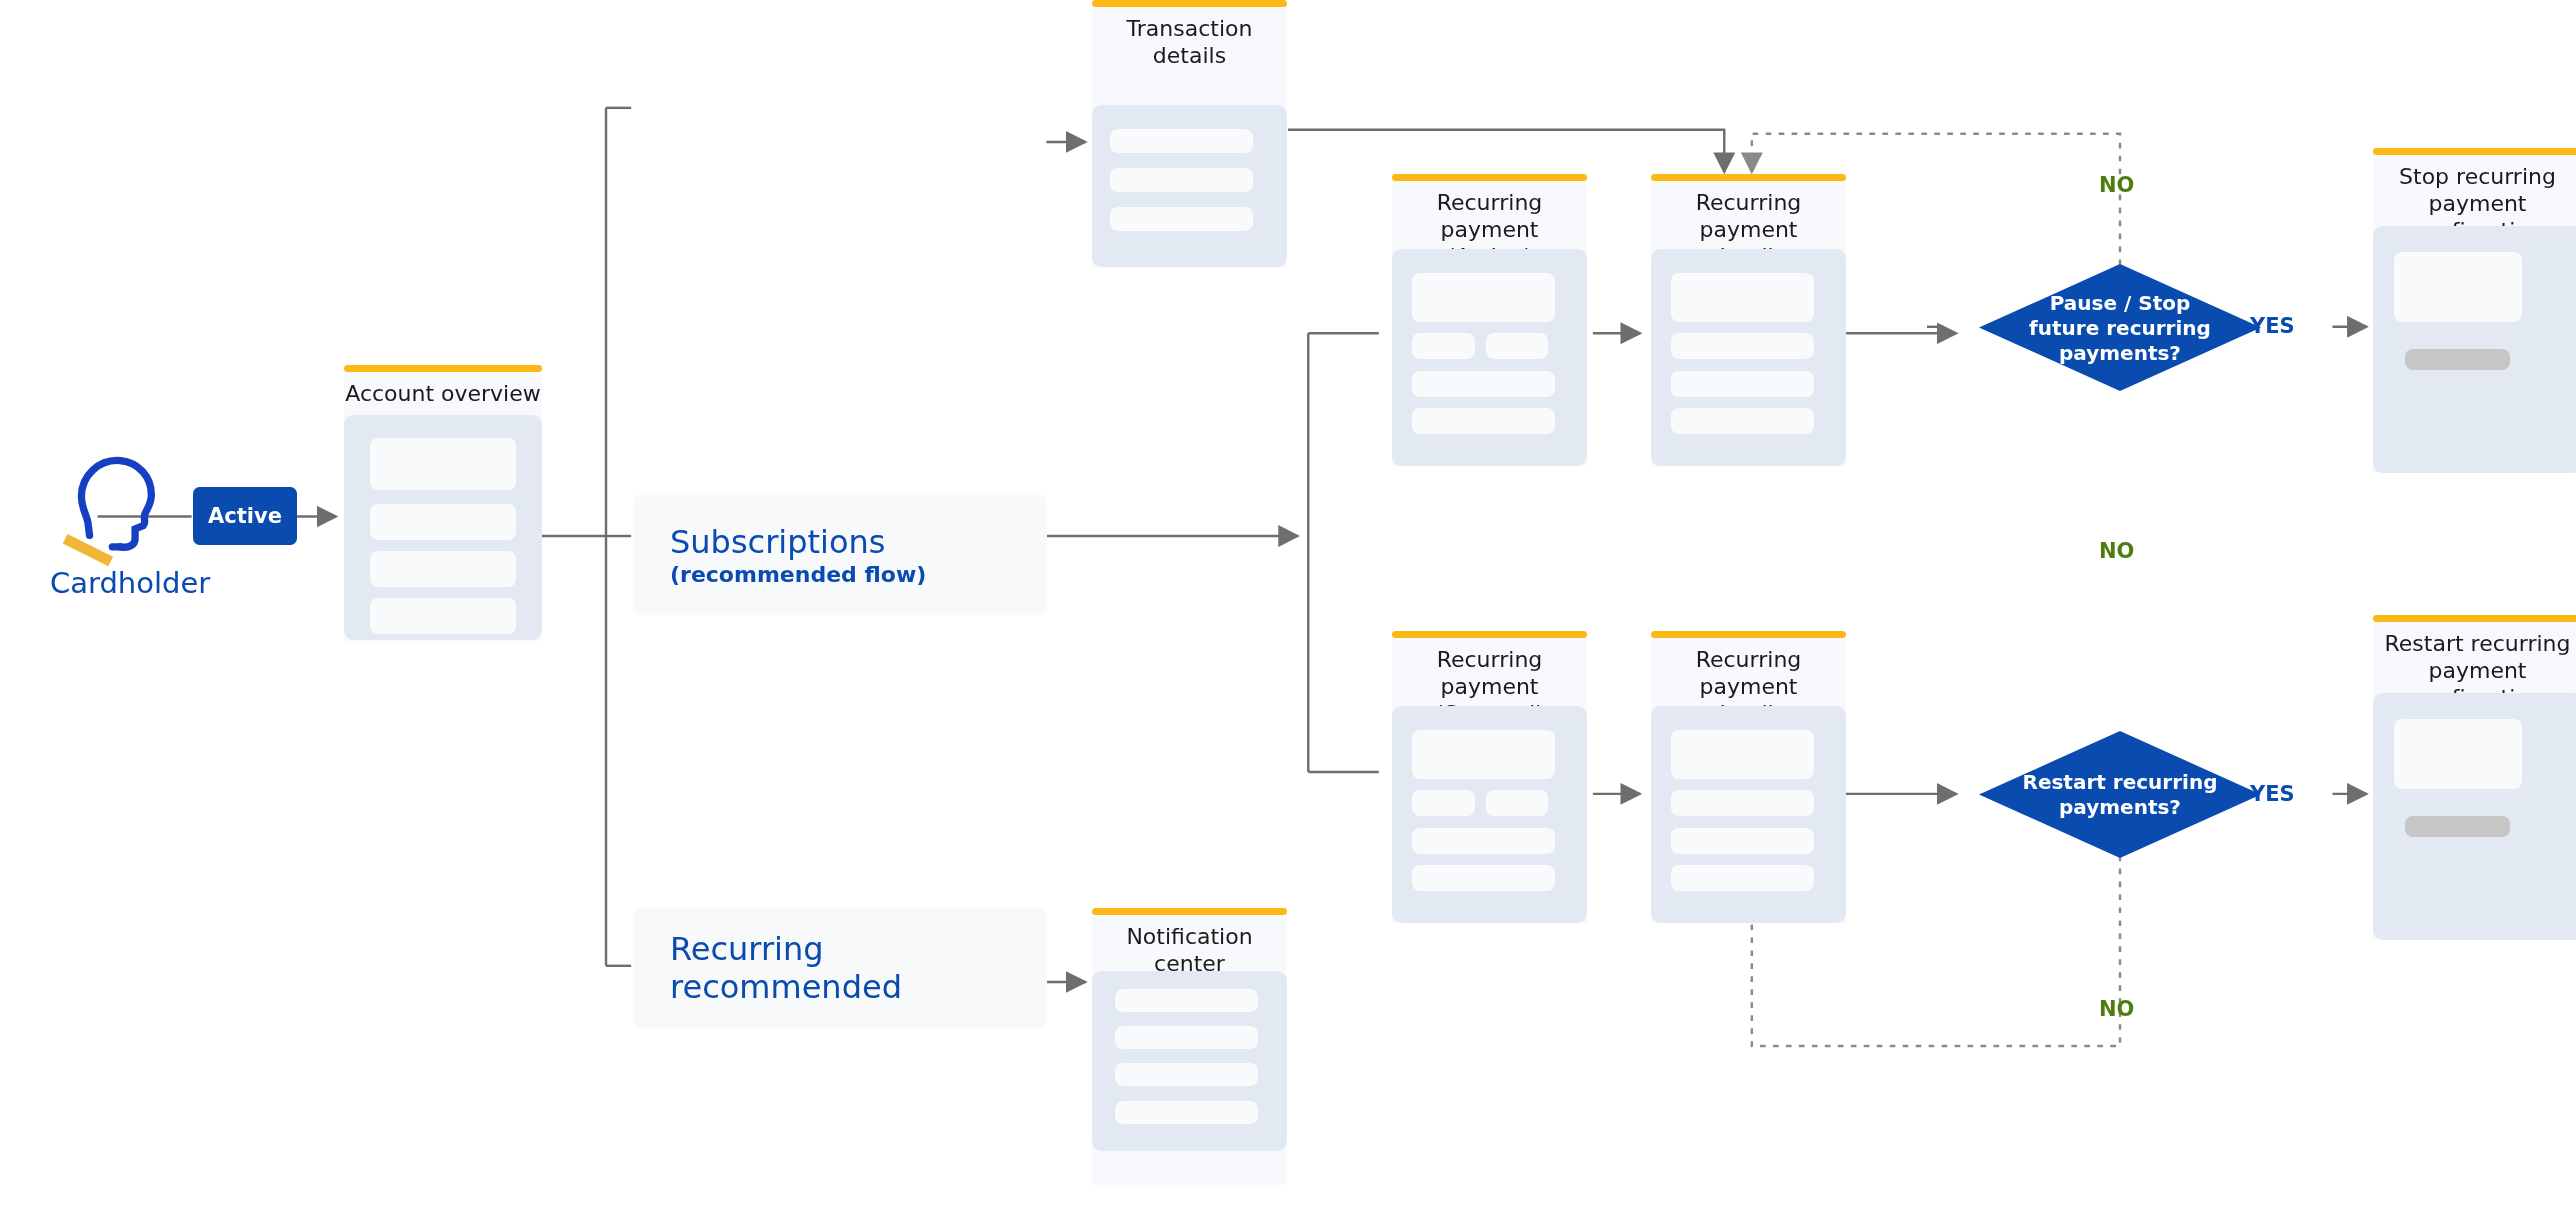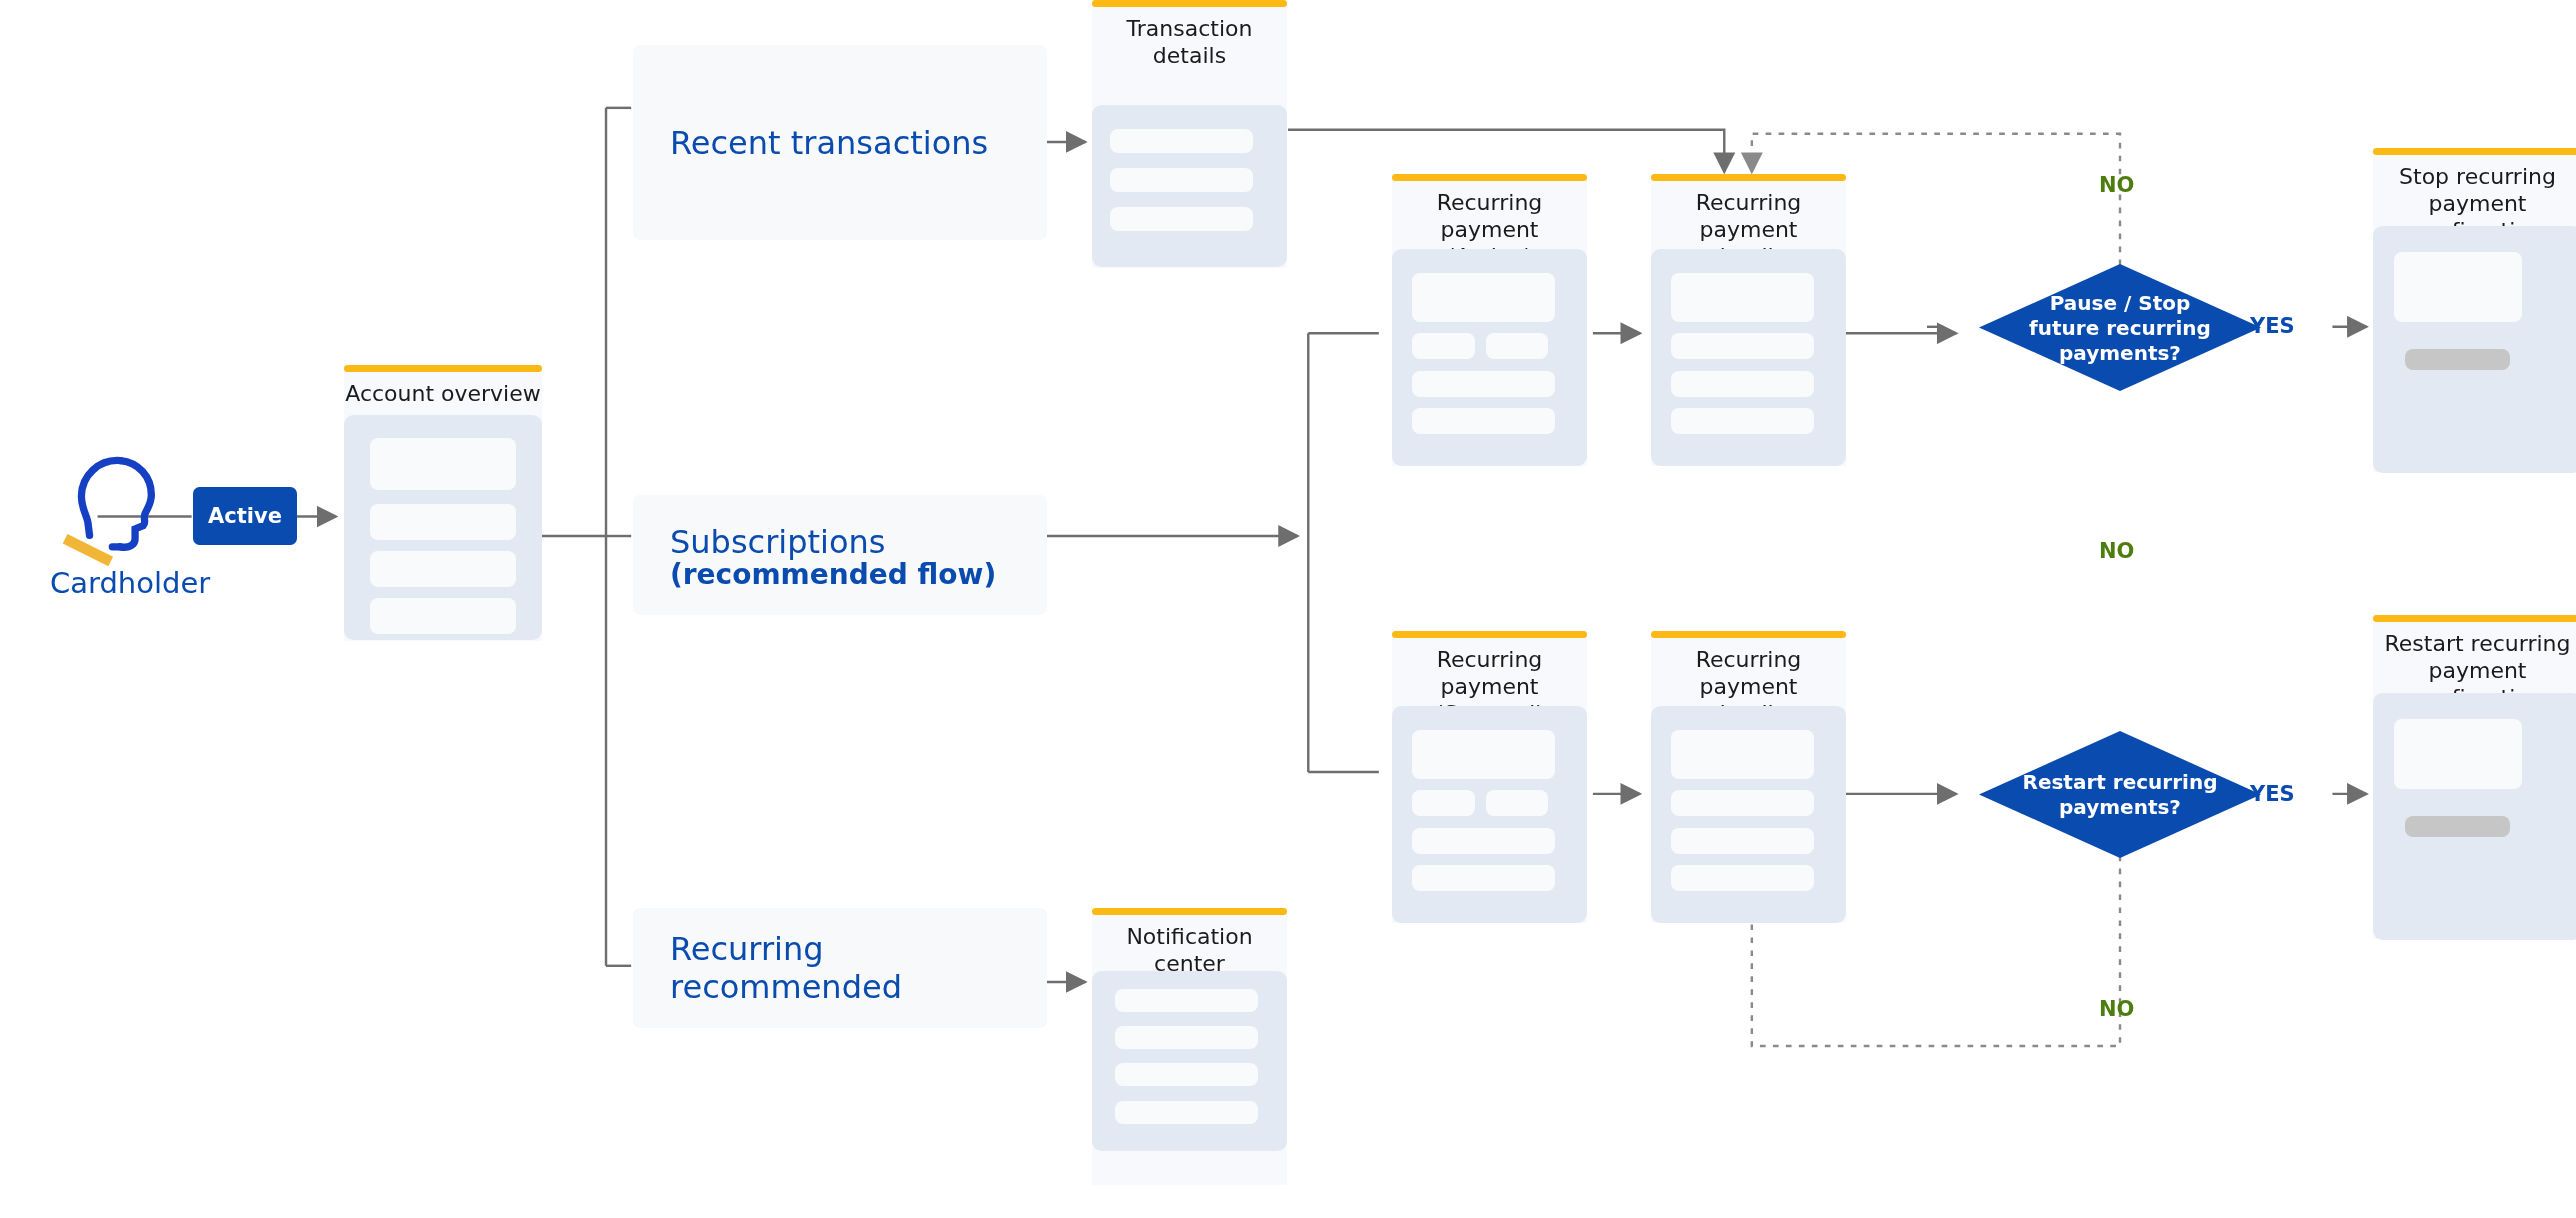--- a/index.html
+++ b/index.html
@@ -39,21 +39,21 @@
   
   .chip{
     position:absolute;background:#f8f9fa;border-radius:6.5px;
     display:flex;align-items:center;
   }
   .chip .chip-txt{
     padding-left:37px;color:#0a4bb0;
     font-family:"DejaVu Sans",sans-serif;font-weight:400;
   }
   .chip .big{font-size:32px;line-height:38px;display:block;}
-  .chip .small{font-size:28px;line-height:27px;display:block;font-weight:600;}
+  .chip .small{font-size:22px;line-height:27px;display:block;font-weight:600;}
 
   
   .diamond{position:absolute;}
   .diamond .shape{
     position:absolute;left:0;top:0;width:100%;height:100%;
     background:#0a4bb0;
     clip-path:polygon(50% 0%,100% 50%,50% 100%,0% 50%);
   }
   .diamond .dtxt{
     position:absolute;left:0;right:0;top:50%;
@@ -176,25 +176,20 @@
     <div class="bar"></div>
     <div class="ttl">Account overview</div>
     <div class="body" style="top:50px;height:225px;">
       <div class="row" style="left:26px;top:23px;width:146px;height:52px;"></div>
       <div class="row" style="left:26px;top:89px;width:146px;height:36px;"></div>
       <div class="row" style="left:26px;top:136px;width:146px;height:36px;"></div>
       <div class="row" style="left:26px;top:183px;width:146px;height:36px;"></div>
     </div>
   </div>
 
-  <div class="chip" style="left:633px;top:45px;width:414px;height:195px;">
-    <div class="chip-txt">
-      <span class="big">Recent transactions</span>
-    </div>
-  </div>
 
   <div class="chip" style="left:633px;top:495px;width:414px;height:120px;">
     <div class="chip-txt">
       <span class="big">Subscriptions</span>
       <span class="small">(recommended flow)</span>
     </div>
   </div>
 
   <div class="chip" style="left:633px;top:908px;width:414px;height:120px;">
     <div class="chip-txt">

